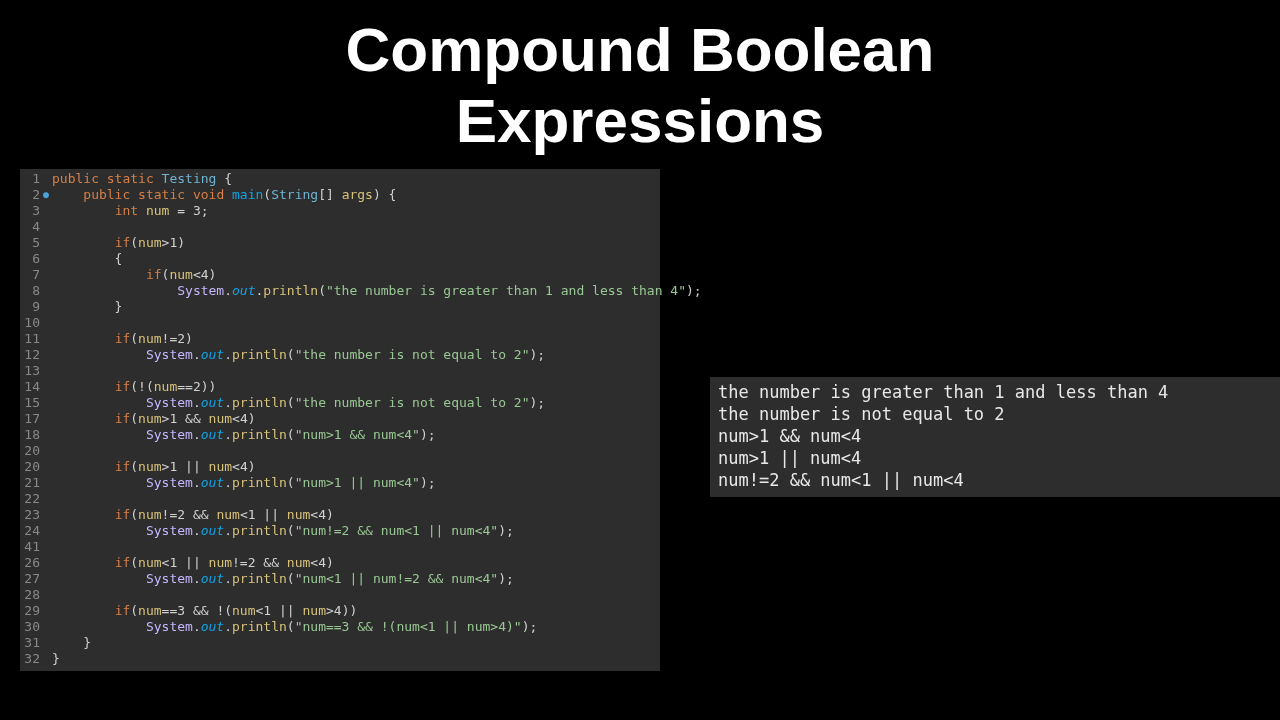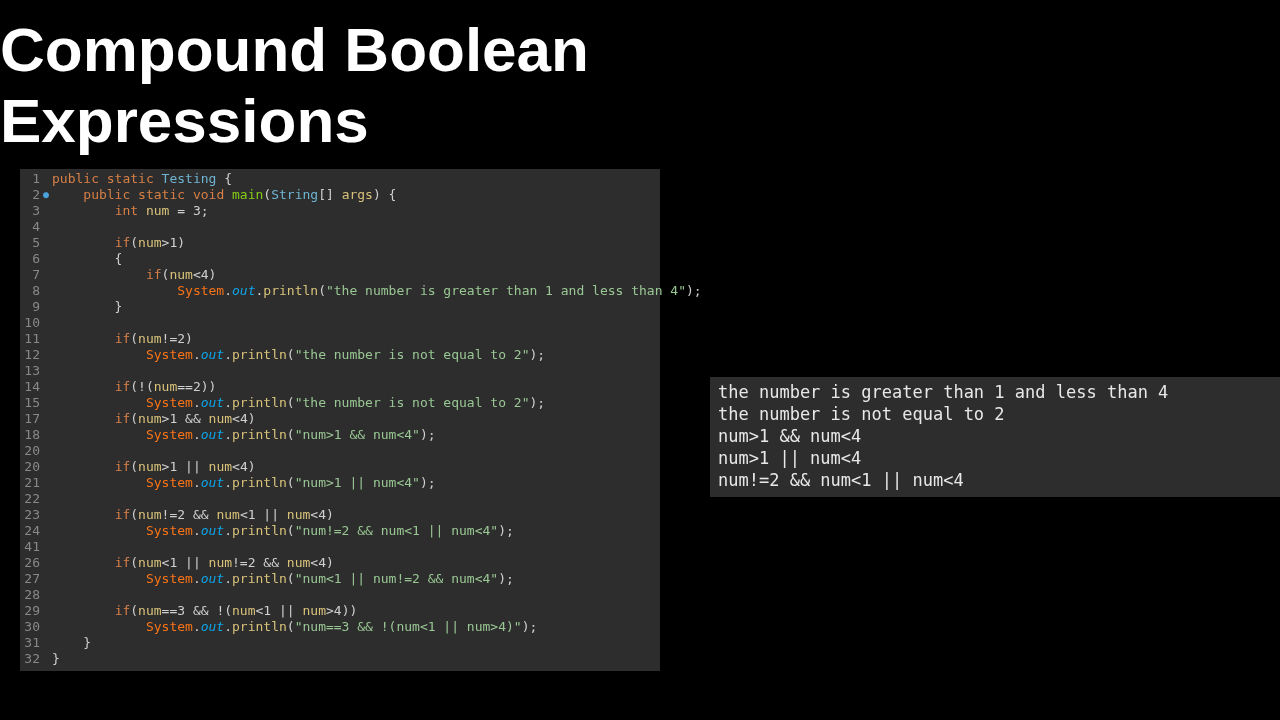--- a/index.html
+++ b/index.html
@@ -6,21 +6,21 @@
   body {
     width: 1280px;
     height: 720px;
     background: #000;
     color: #fff;
     font-family: Arial, sans-serif;
     overflow: hidden;
     position: relative;
   }
   .title {
-    text-align: left;
+    text-align: center;
     font-size: 62px;
     font-weight: bold;
     line-height: 1.15;
     padding-top: 14px;
     padding-bottom: 12px;
   }
   .content {
     position: relative;
     width: 100%;
   }
@@ -52,22 +52,22 @@
     text-align: center;
     color: #4aa3df;
     font-size: 10px;
     line-height: 16px;
   }
   .code {
     padding-left: 2px;
   }
   .kw  { color: #d77f46; }   
   .cls { color: #6fb3d2; }   
-  .mth { color: #84cc16; text-align: right; }   
-  .sys { color: #f97316; }   
+  .mth { color: #0ea5e9; text-align: right; }   
+  .sys { color: #c4b5fd; }   
   .out { color: #0ea5e9; font-style: italic; }
   .prn { color: #d8c27a; }   
   .var { color: #d8c27a; text-align: center; }   
   .num { color: #d0d0d0; }
   .str { color: #99c794; }   
   .pln { color: #d0d0d0; }
 
   .output-panel {
     position: absolute;
     left: 710px;

